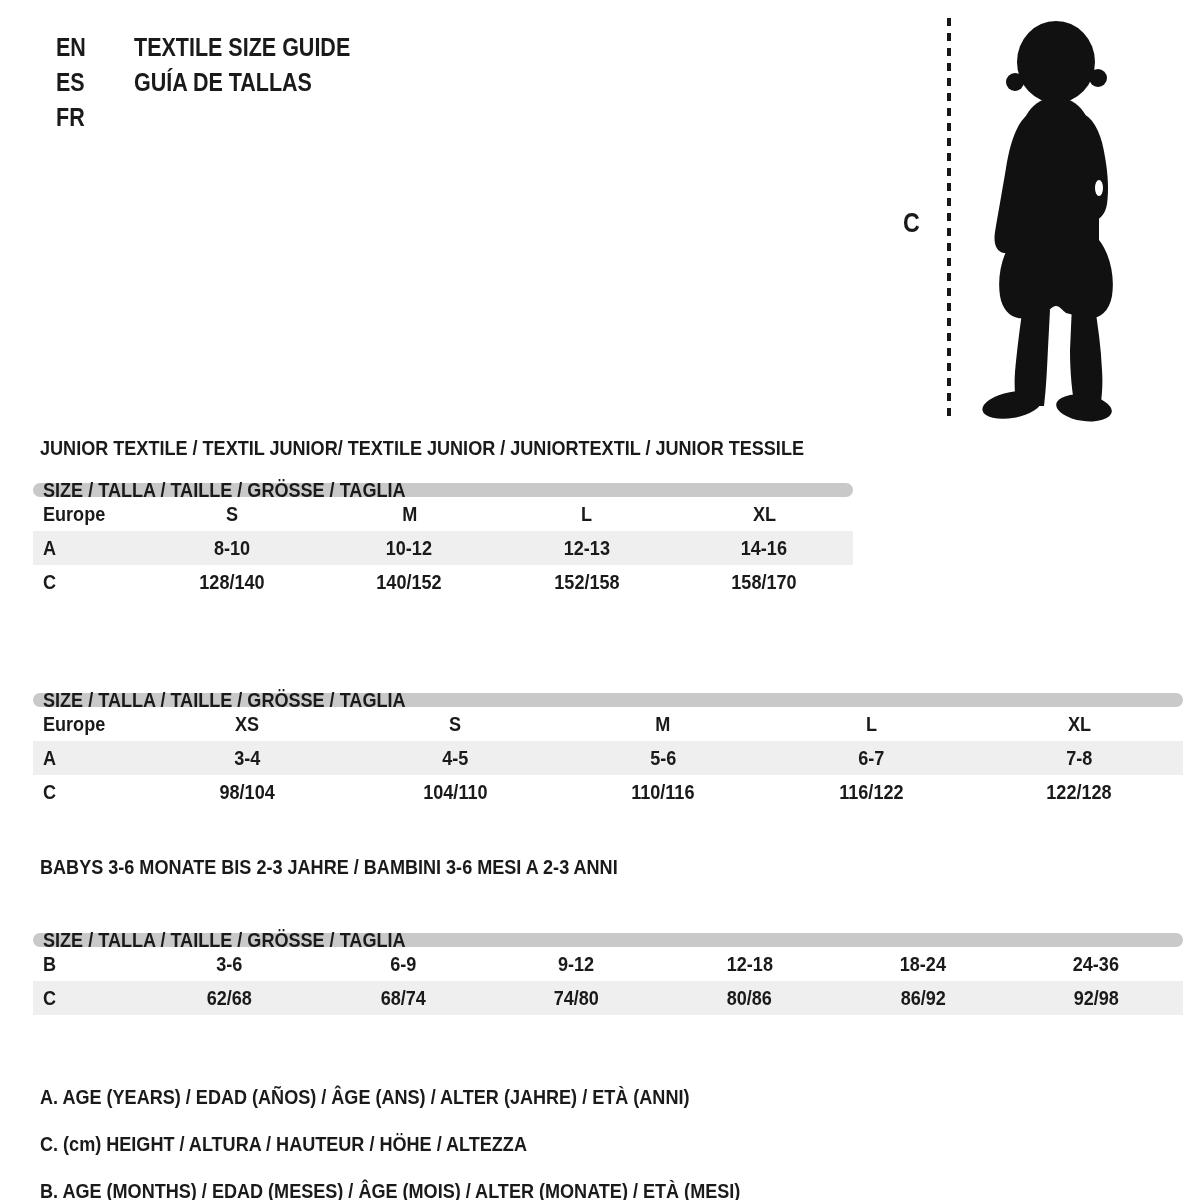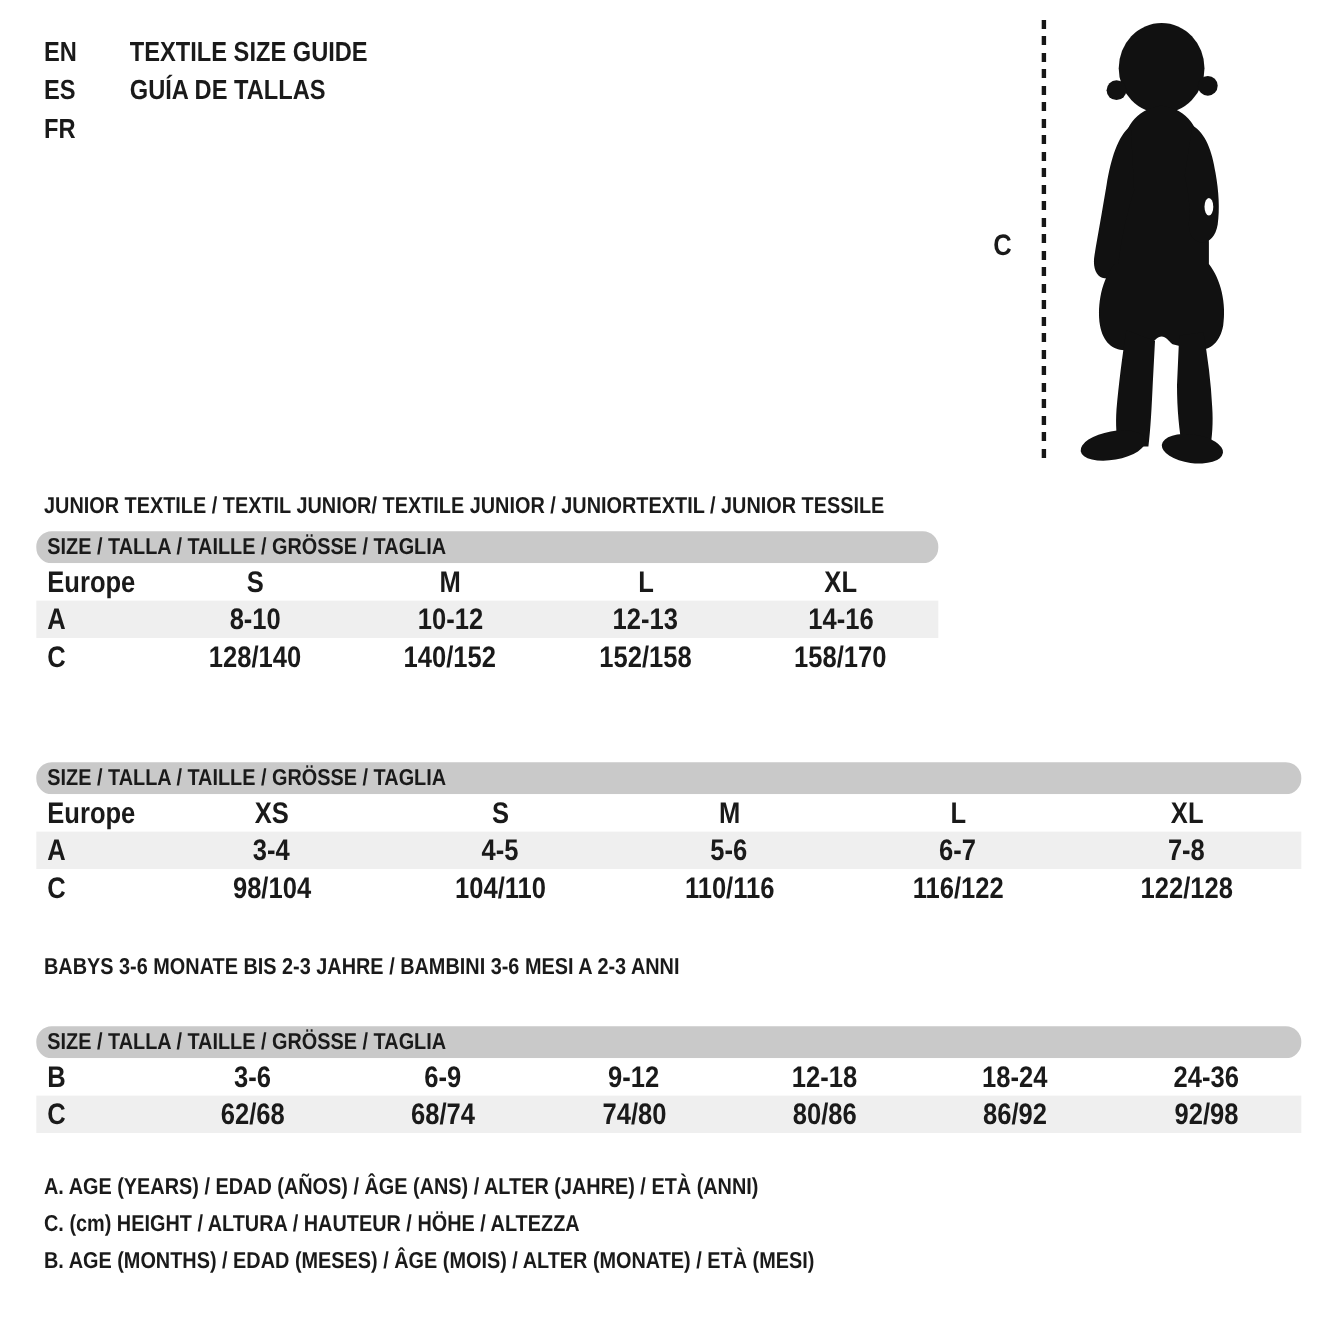--- a/index.html
+++ b/index.html
@@ -7,53 +7,53 @@
   .page {
     position:relative; width:1200px; height:1200px; background:#ffffff;
     font-family:"Liberation Sans", sans-serif; font-weight:700; color:#1a1a1a;
     overflow:hidden;
   }
   
   .t  { display:inline-block; transform:scaleX(0.86); transform-origin:0 50%; white-space:nowrap; }
   .tc { display:inline-block; transform:scaleX(0.86); transform-origin:50% 50%; white-space:nowrap; }
 
   
-  .langs { position:absolute; left:40px; top:30px; }
+  .langs { position:absolute; left:56px; top:30px; }
   .lang-row { display:flex; height:35px; align-items:center; font-size:25px; }
   .lang-code { width:78px; }
 
   
   .fig-line {
     position:absolute; left:947px; top:18px; width:4px; height:400px;
     background:repeating-linear-gradient(to bottom, #161616 0px, #161616 8px, transparent 8px, transparent 15px);
   }
   .fig-label { position:absolute; left:903px; top:208px; font-size:27px; }
   .fig-svg { position:absolute; left:968px; top:12px; }
 
   
-  .sec-title { position:absolute; left:40px; font-size:21px;margin-top:12px; }
+  .sec-title { position:absolute; left:40px; font-size:21px; }
   .sec-title-1 { top:436px; }
   .sec-title-2 { top:639px; }
   .sec-title-3 { top:850px; line-height:34px; }
   .sub { font-size:13px; position:relative; top:3px; }
 
   
   .table { position:absolute; left:33px; }
   .t1 { top:483px; width:820px; }
   .t2 { top:693px; width:1150px; }
   .t3 { top:933px; width:1150px; }
-  .thead { height:29px; background:#c9c9c9; display:flex; align-items:center; padding-left:10px; font-size:21px;border-radius:14px; }
-  .trow  { display:flex; height:34px; align-items:center; font-size:27px; background:#ffffff; }
+  .thead { height:14px; background:#c9c9c9; display:flex; align-items:center; padding-left:10px; font-size:21px;border-radius:14px; }
+  .trow  { display:flex; height:34px; align-items:center; font-size:21px; background:#ffffff; }
   .trow.alt { background:#efefef; }
   .tlabel { width:110px; padding-left:10px; }
   .tcell { flex:1; text-align:center; }
 
   
   .legend { position:absolute; left:40px; top:1067px; font-size:21px; }
-  .legend-line { height:34px; display:flex; align-items:flex-start; }
+  .legend-line { height:34px; display:flex; align-items:center;margin-top:13px; }
 </style>
 </head>
 <body>
 
 <div class="page">
 
   <div class="langs">
     <div class="lang-row">
       <div class="lang-code"><span class="t">EN</span></div>
       <div class="lang-title"><span class="t">TEXTILE SIZE GUIDE</span></div>

